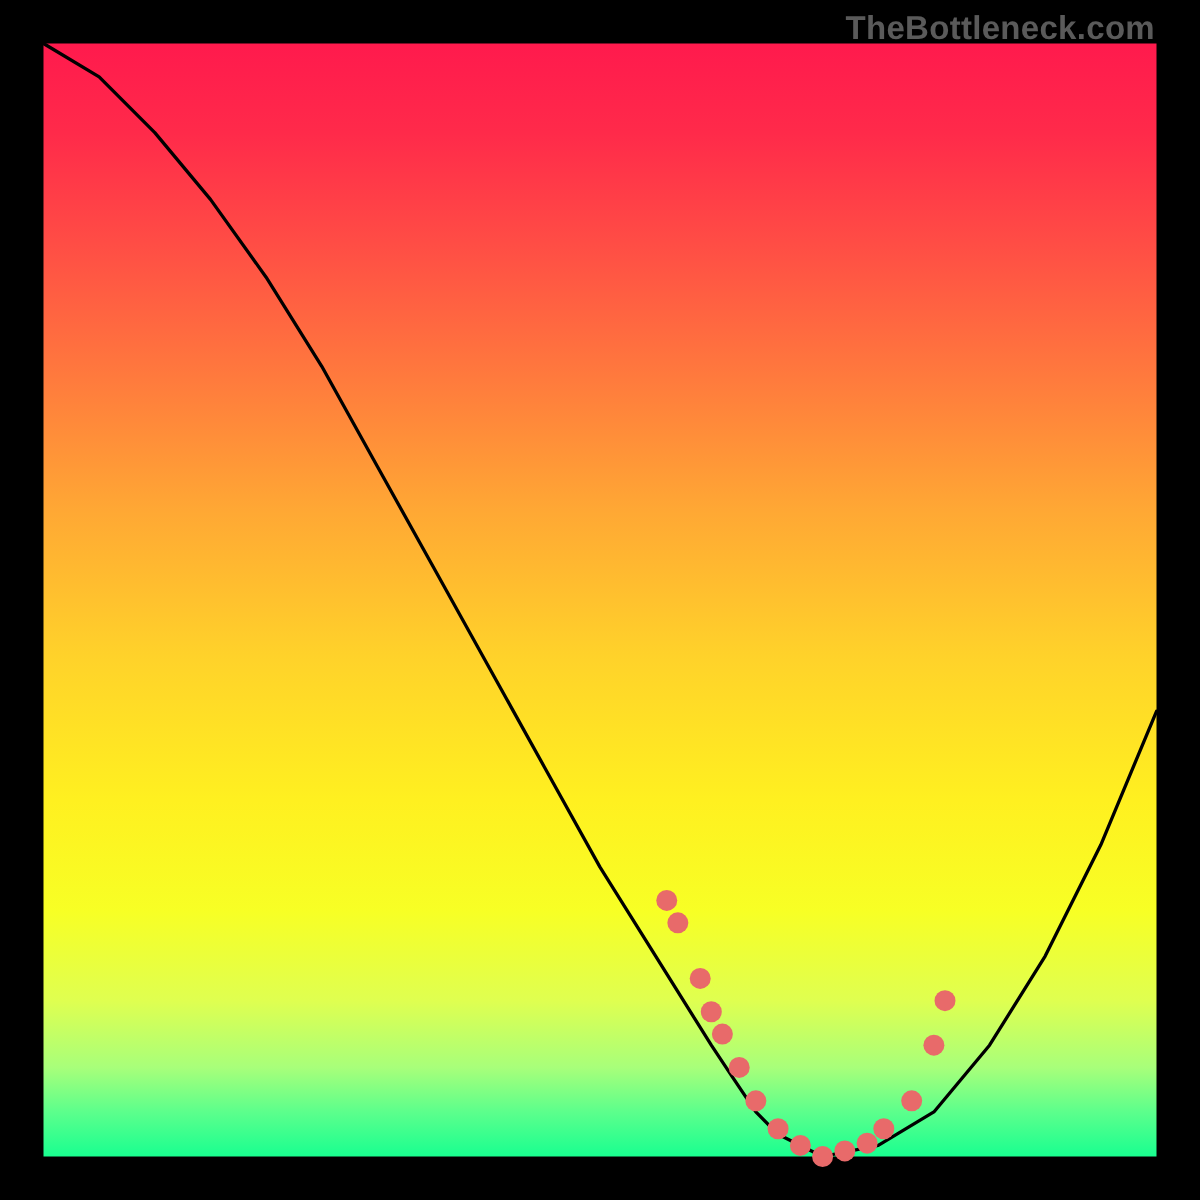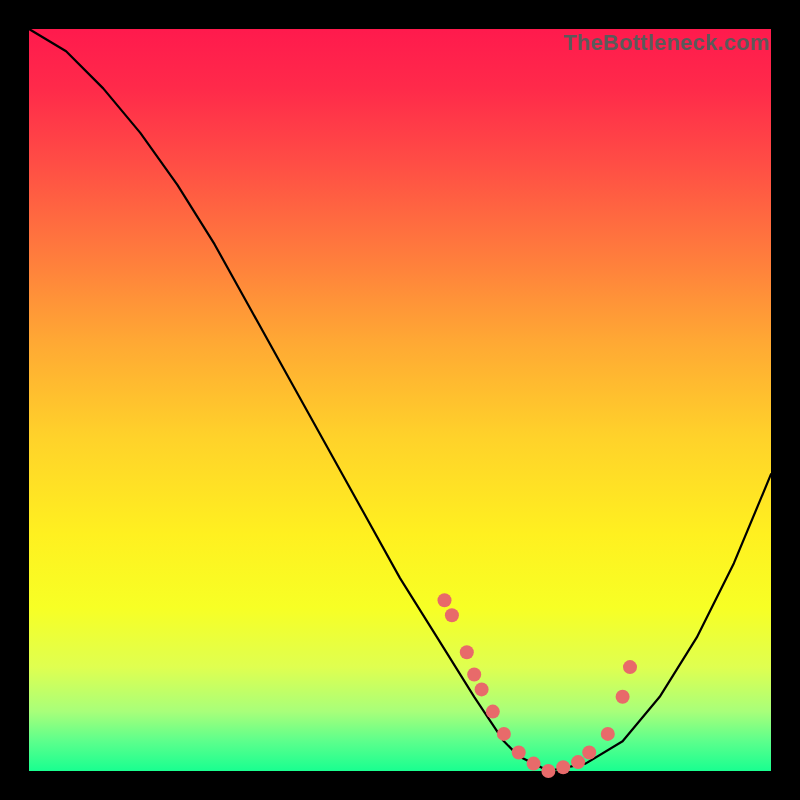--- a/index.html
+++ b/index.html
@@ -33,21 +33,20 @@
   }
   .watermark {
     position: absolute;
     top: 6px;
     right: 30px;
     font-family: Arial, Helvetica, sans-serif;
     font-size: 22px;
     font-weight: 600;
     color: #5a5a5a;
     letter-spacing: 0.2px;
-    margin-top: 24px;
   }
   svg.overlay {
     position: absolute;
     left: 29px;
     top: 29px;
     width: 742px;
     height: 742px;
     overflow: visible;
   }
   .curve {

